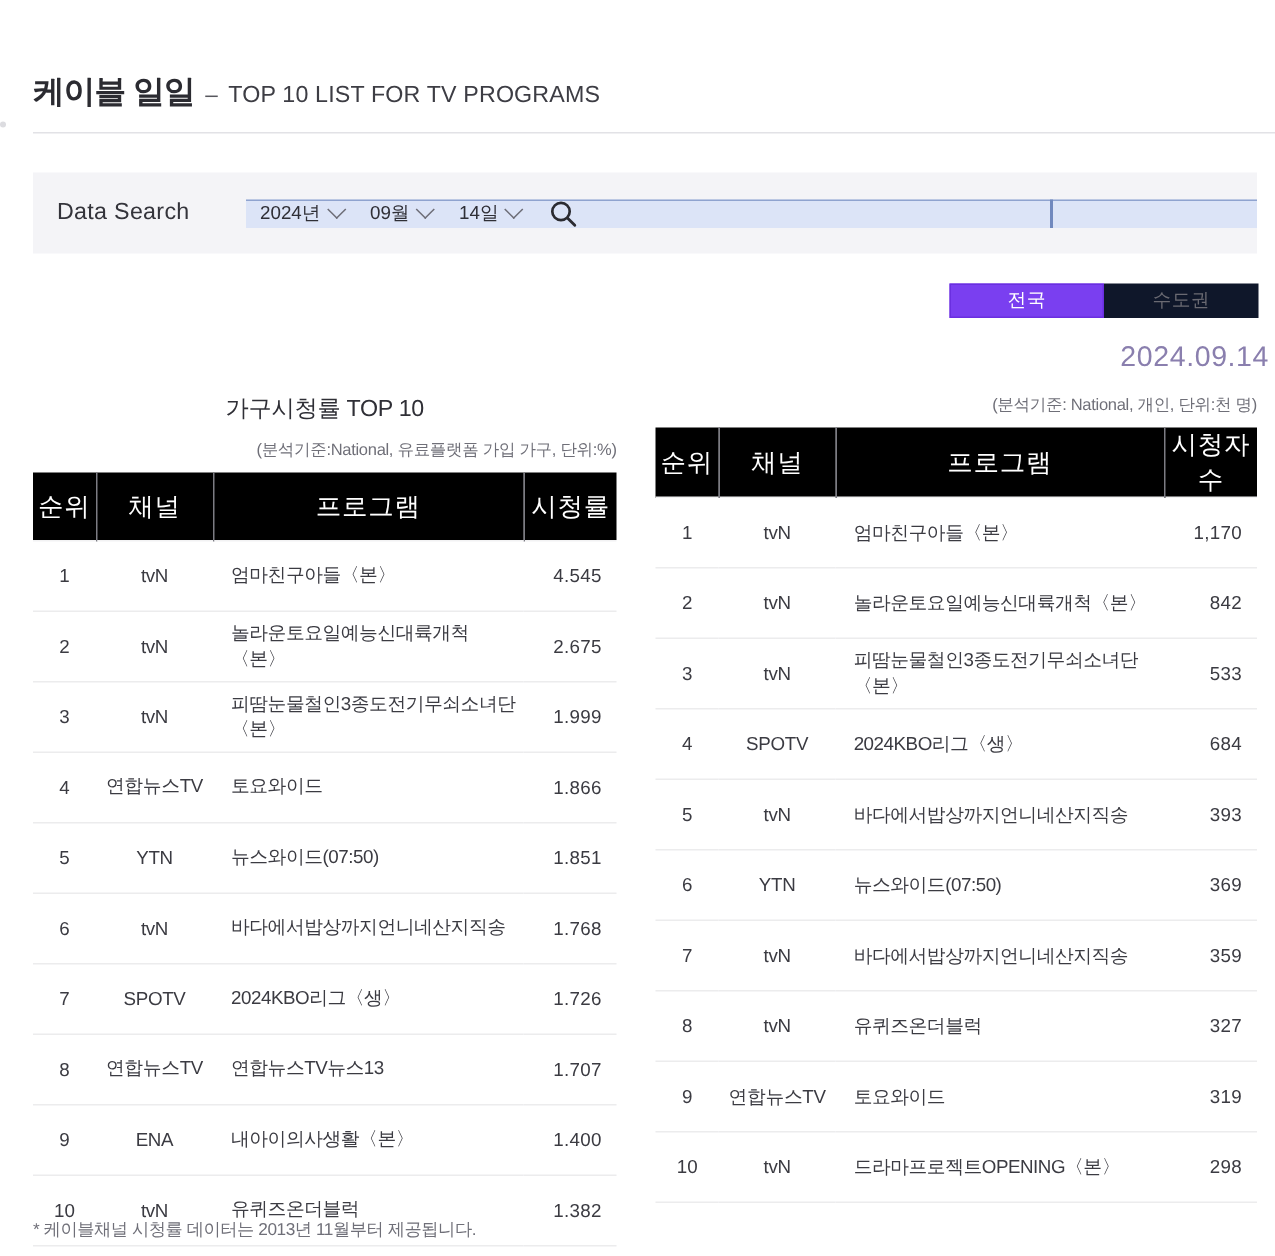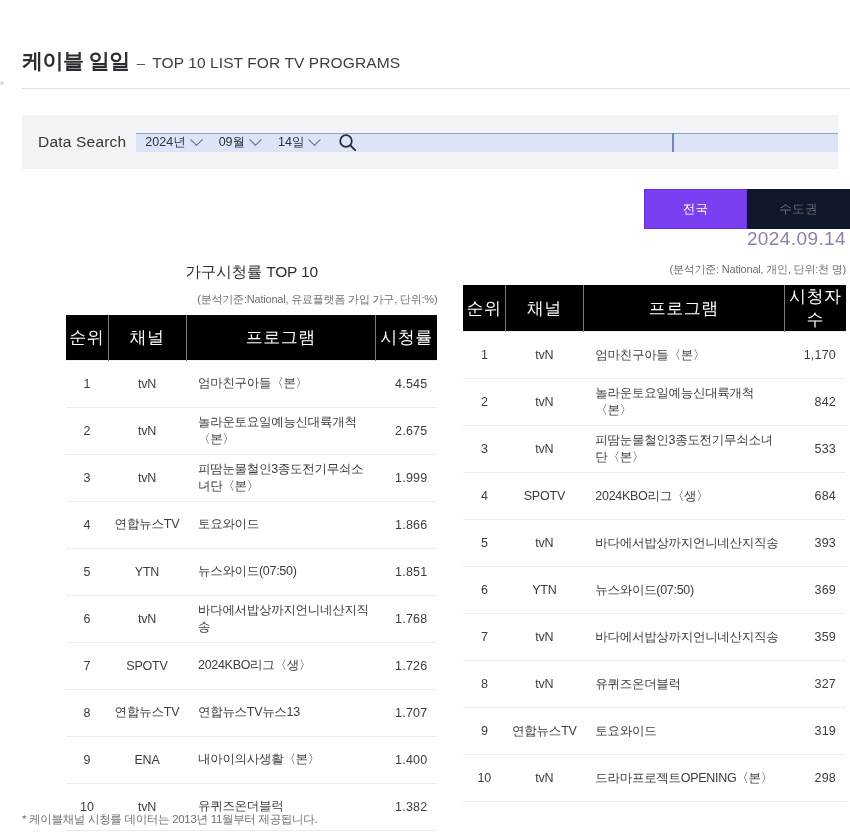--- a/index.html
+++ b/index.html
@@ -63,20 +63,21 @@
 
   
   .search-panel {
     margin: 26px 12px 0 22px;
     background: #f4f4f7;
     height: 54px;
     display: flex;
     align-items: center;
     padding-left: 16px;
     position: relative;
+    gap: 28px;
   }
   .search-label {
     font-size: 15.5px;
     color: #34343b;
     letter-spacing: 0.2px;
     margin-right: 10px;
     white-space: nowrap;
   }
   .search-field {
     flex: 1;
@@ -118,23 +119,23 @@
     top: -1px;
     bottom: 0;
     width: 2px;
     background: #7189be;
   }
 
   
   .region-tabs {
     position: absolute;
     top: 189px;
-    right: 0;
-    display: flex;
-    height: 40px;
+    right: 11px;
+    display: flex;
+    height: 23px;
   }
   .region-tab {
     width: 103px;
     display: flex;
     align-items: center;
     justify-content: center;
     font-size: 12.5px;
     letter-spacing: 0.3px;
   }
   .region-tab.active {
@@ -155,23 +156,22 @@
     color: #8a7fae;
     letter-spacing: 0.4px;
     font-weight: 400;
   }
 
   
   .tables {
     position: absolute;
     top: 262px;
     left: 0;
-    right: 4px;
-    display: flex;
-    margin-left: 44px;
+    right: 12px;
+    display: flex;
   }
   .table-block { position: relative; }
   .table-block.left  { width: 427px; padding: 0 10px 0 22px; }
   .table-block.right { width: 423px; padding: 0 0 0 16px; }
 
   .tbl-title {
     text-align: center;
     font-size: 15.5px;
     color: #2f2f36;
     letter-spacing: -0.2px;

